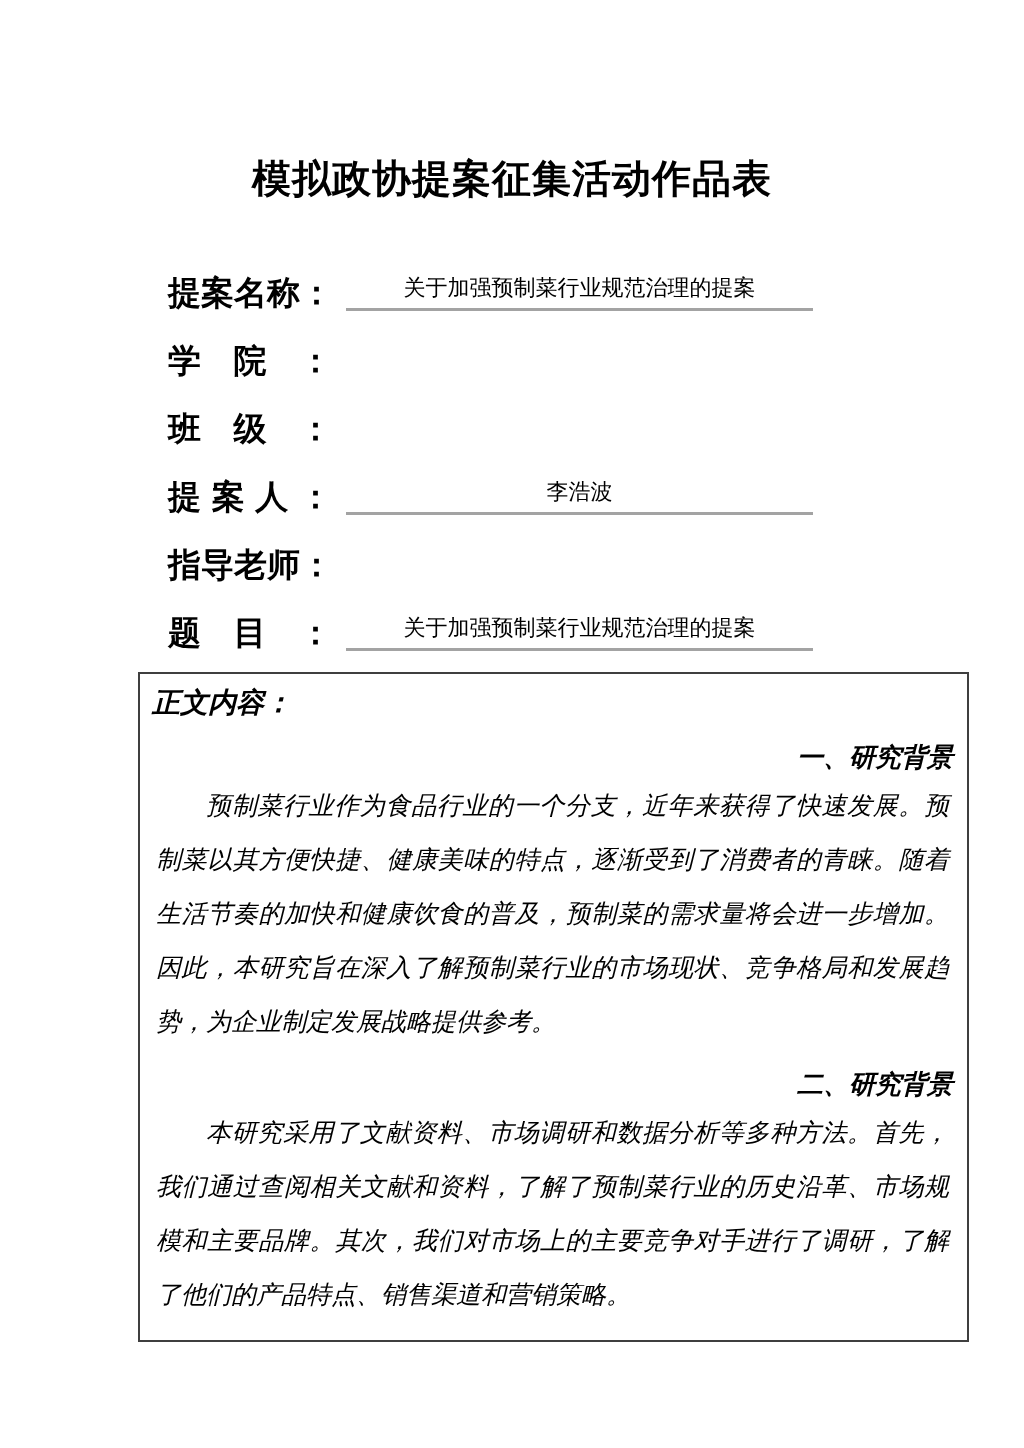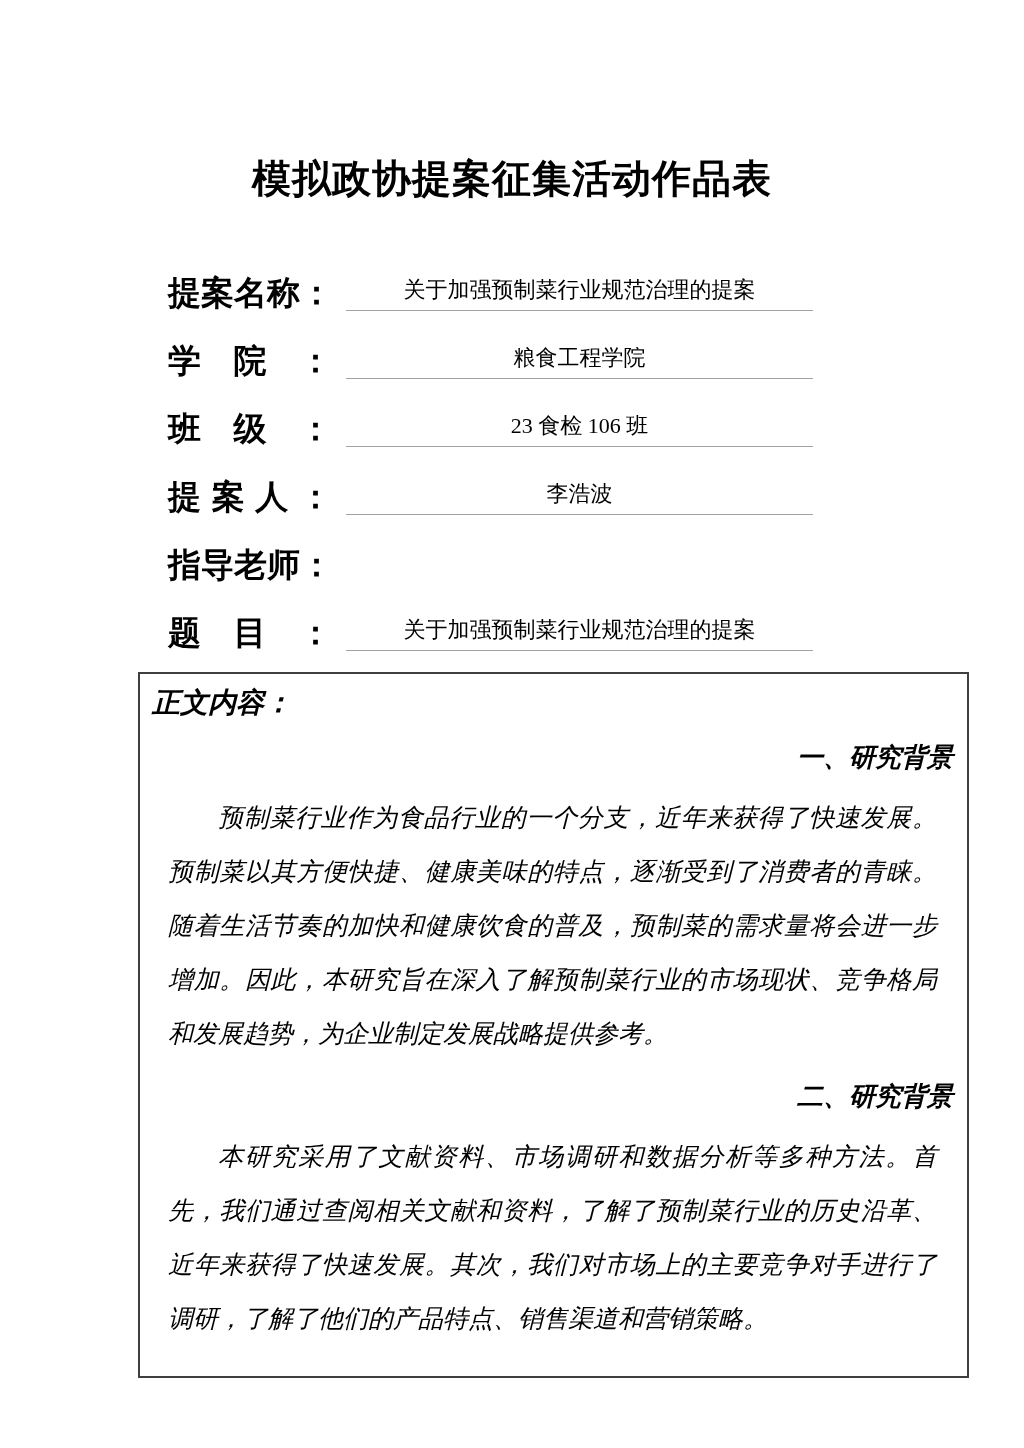--- a/index.html
+++ b/index.html
@@ -29,21 +29,21 @@
     width: 164px;
     font-weight: bold;
     font-size: 33px;
     line-height: 1.05;
     white-space: nowrap;
   }
   .char-justify { display: flex; justify-content: space-between; }
   .field-line {
     width: 467px;
     margin-left: 14px;
-    border-bottom: 1px solid #a3a3a3;
+    border-bottom: 3px solid #a3a3a3;
     text-align: center;
     font-size: 22px;
     line-height: 1.3;
     padding-bottom: 5px;
   }
 
   .content-box {
     box-sizing: border-box;
     width: 831px;
     margin: 15px 0 0 138px;
@@ -61,21 +61,21 @@
     font-size: 26px;
     font-weight: bold;
     margin: 18px 0 4px 2px;
     text-align: right;
   }
   .body-para {
     font-size: 25px;
     line-height: 54px;
     text-align: justify;
     text-indent: 2em;
-    margin: 16px;
+    margin: 4px;
   }
 </style>
 </head>
 <body>
 
 <div class="page">
 
   <div class="doc-title">模拟政协提案征集活动作品表</div>
 
   <div class="form">
@@ -90,30 +90,28 @@
         </div>
       <div class="field-line">关于加强预制菜行业规范治理的提案</div>
     </div>
 
     <div class="field-row">
       <div class="field-label char-justify">
           <span>学</span>
           <span>院</span>
           <span>：</span>
         </div>
-      <div class="field-line">粮食工程学院</div>
     </div>
 
     <div class="field-row">
       <div class="field-label char-justify">
           <span>班</span>
           <span>级</span>
           <span>：</span>
         </div>
-      <div class="field-line">23 食检 106 班</div>
     </div>
 
     <div class="field-row">
       <div class="field-label char-justify">
           <span>提</span>
           <span>案</span>
           <span>人</span>
           <span>：</span>
         </div>
       <div class="field-line">李浩波</div>
@@ -144,18 +142,18 @@
 
     <div class="content-header">正文内容：</div>
 
     <div>
       <div class="section-heading">一、研究背景</div>
       <p class="body-para">预制菜行业作为食品行业的一个分支，近年来获得了快速发展。预制菜以其方便快捷、健康美味的特点，逐渐受到了消费者的青睐。随着生活节奏的加快和健康饮食的普及，预制菜的需求量将会进一步增加。因此，本研究旨在深入了解预制菜行业的市场现状、竞争格局和发展趋势，为企业制定发展战略提供参考。</p>
     </div>
 
     <div>
       <div class="section-heading">二、研究背景</div>
-      <p class="body-para">本研究采用了文献资料、市场调研和数据分析等多种方法。首先，我们通过查阅相关文献和资料，了解了预制菜行业的历史沿革、近年来获得了快速发展。其次，我们对市场上的主要竞争对手进行了调研，了解了他们的产品特点、销售渠道和营销策略。</p>
+      <p class="body-para">本研究采用了文献资料、市场调研和数据分析等多种方法。首先，我们通过查阅相关文献和资料，了解了预制菜行业的历史沿革、市场规模和主要品牌。其次，我们对市场上的主要竞争对手进行了调研，了解了他们的产品特点、销售渠道和营销策略。</p>
     </div>
 
   </div>
 
 </div>
 
 </body></html>

